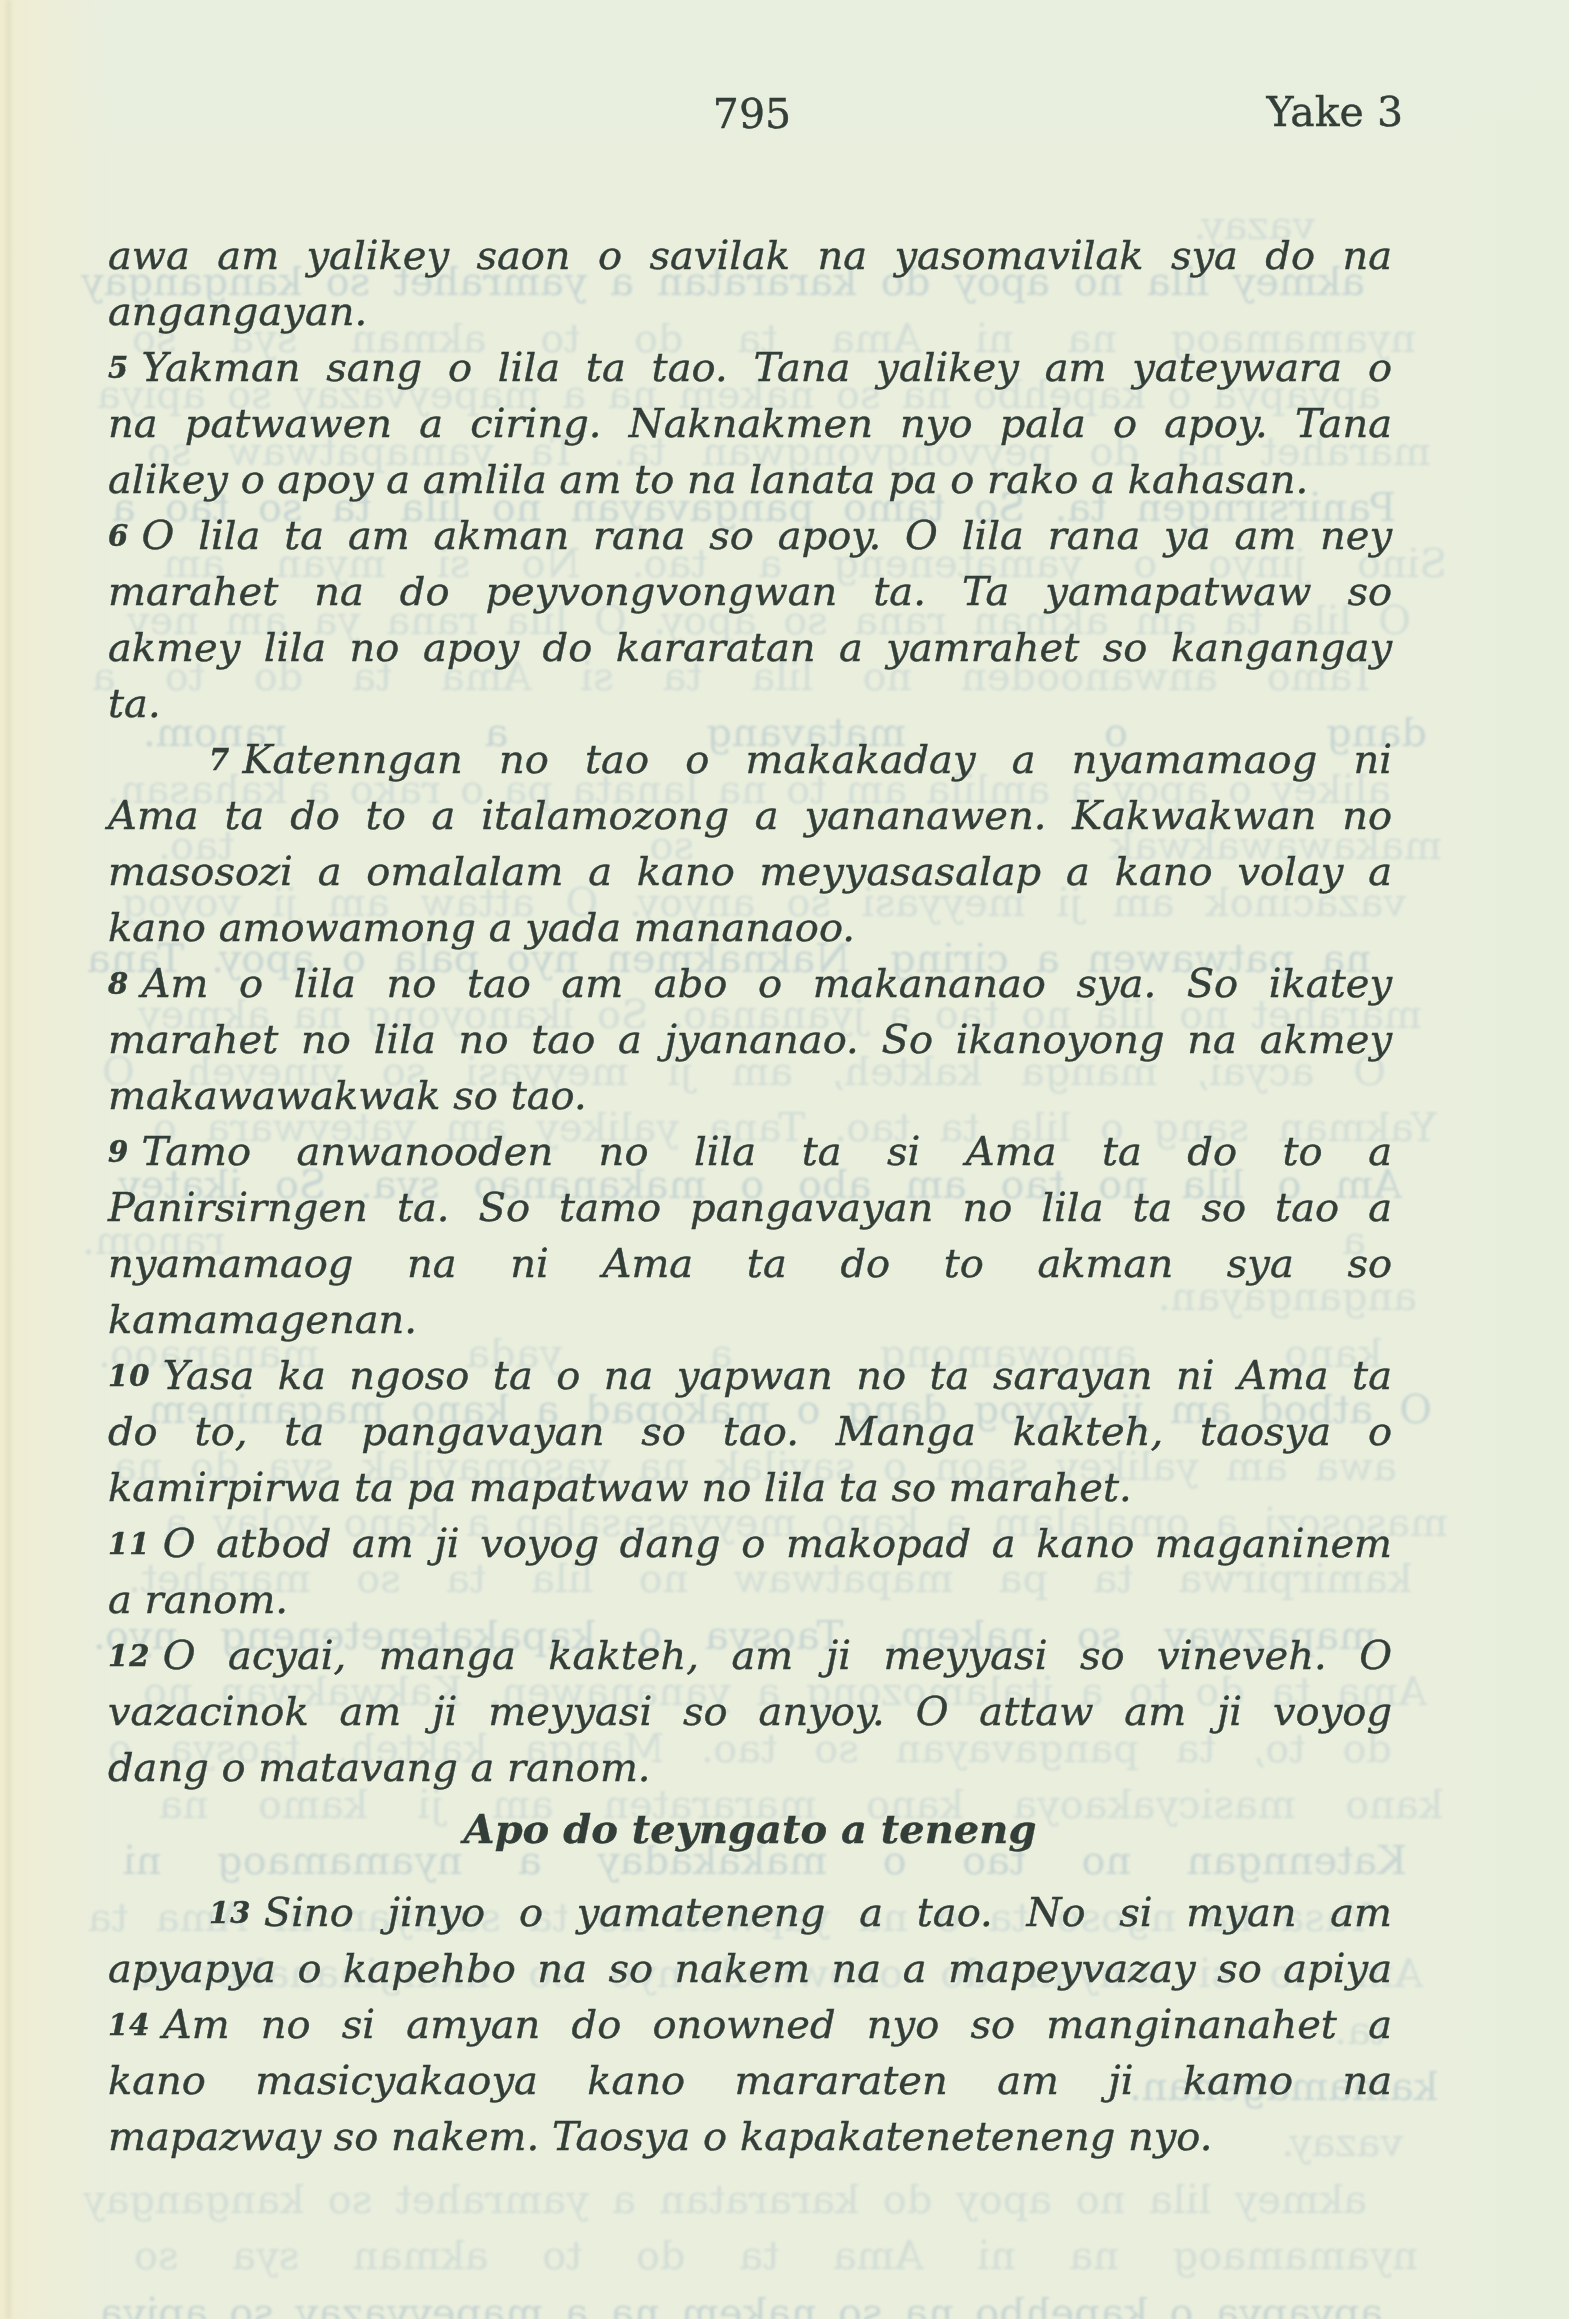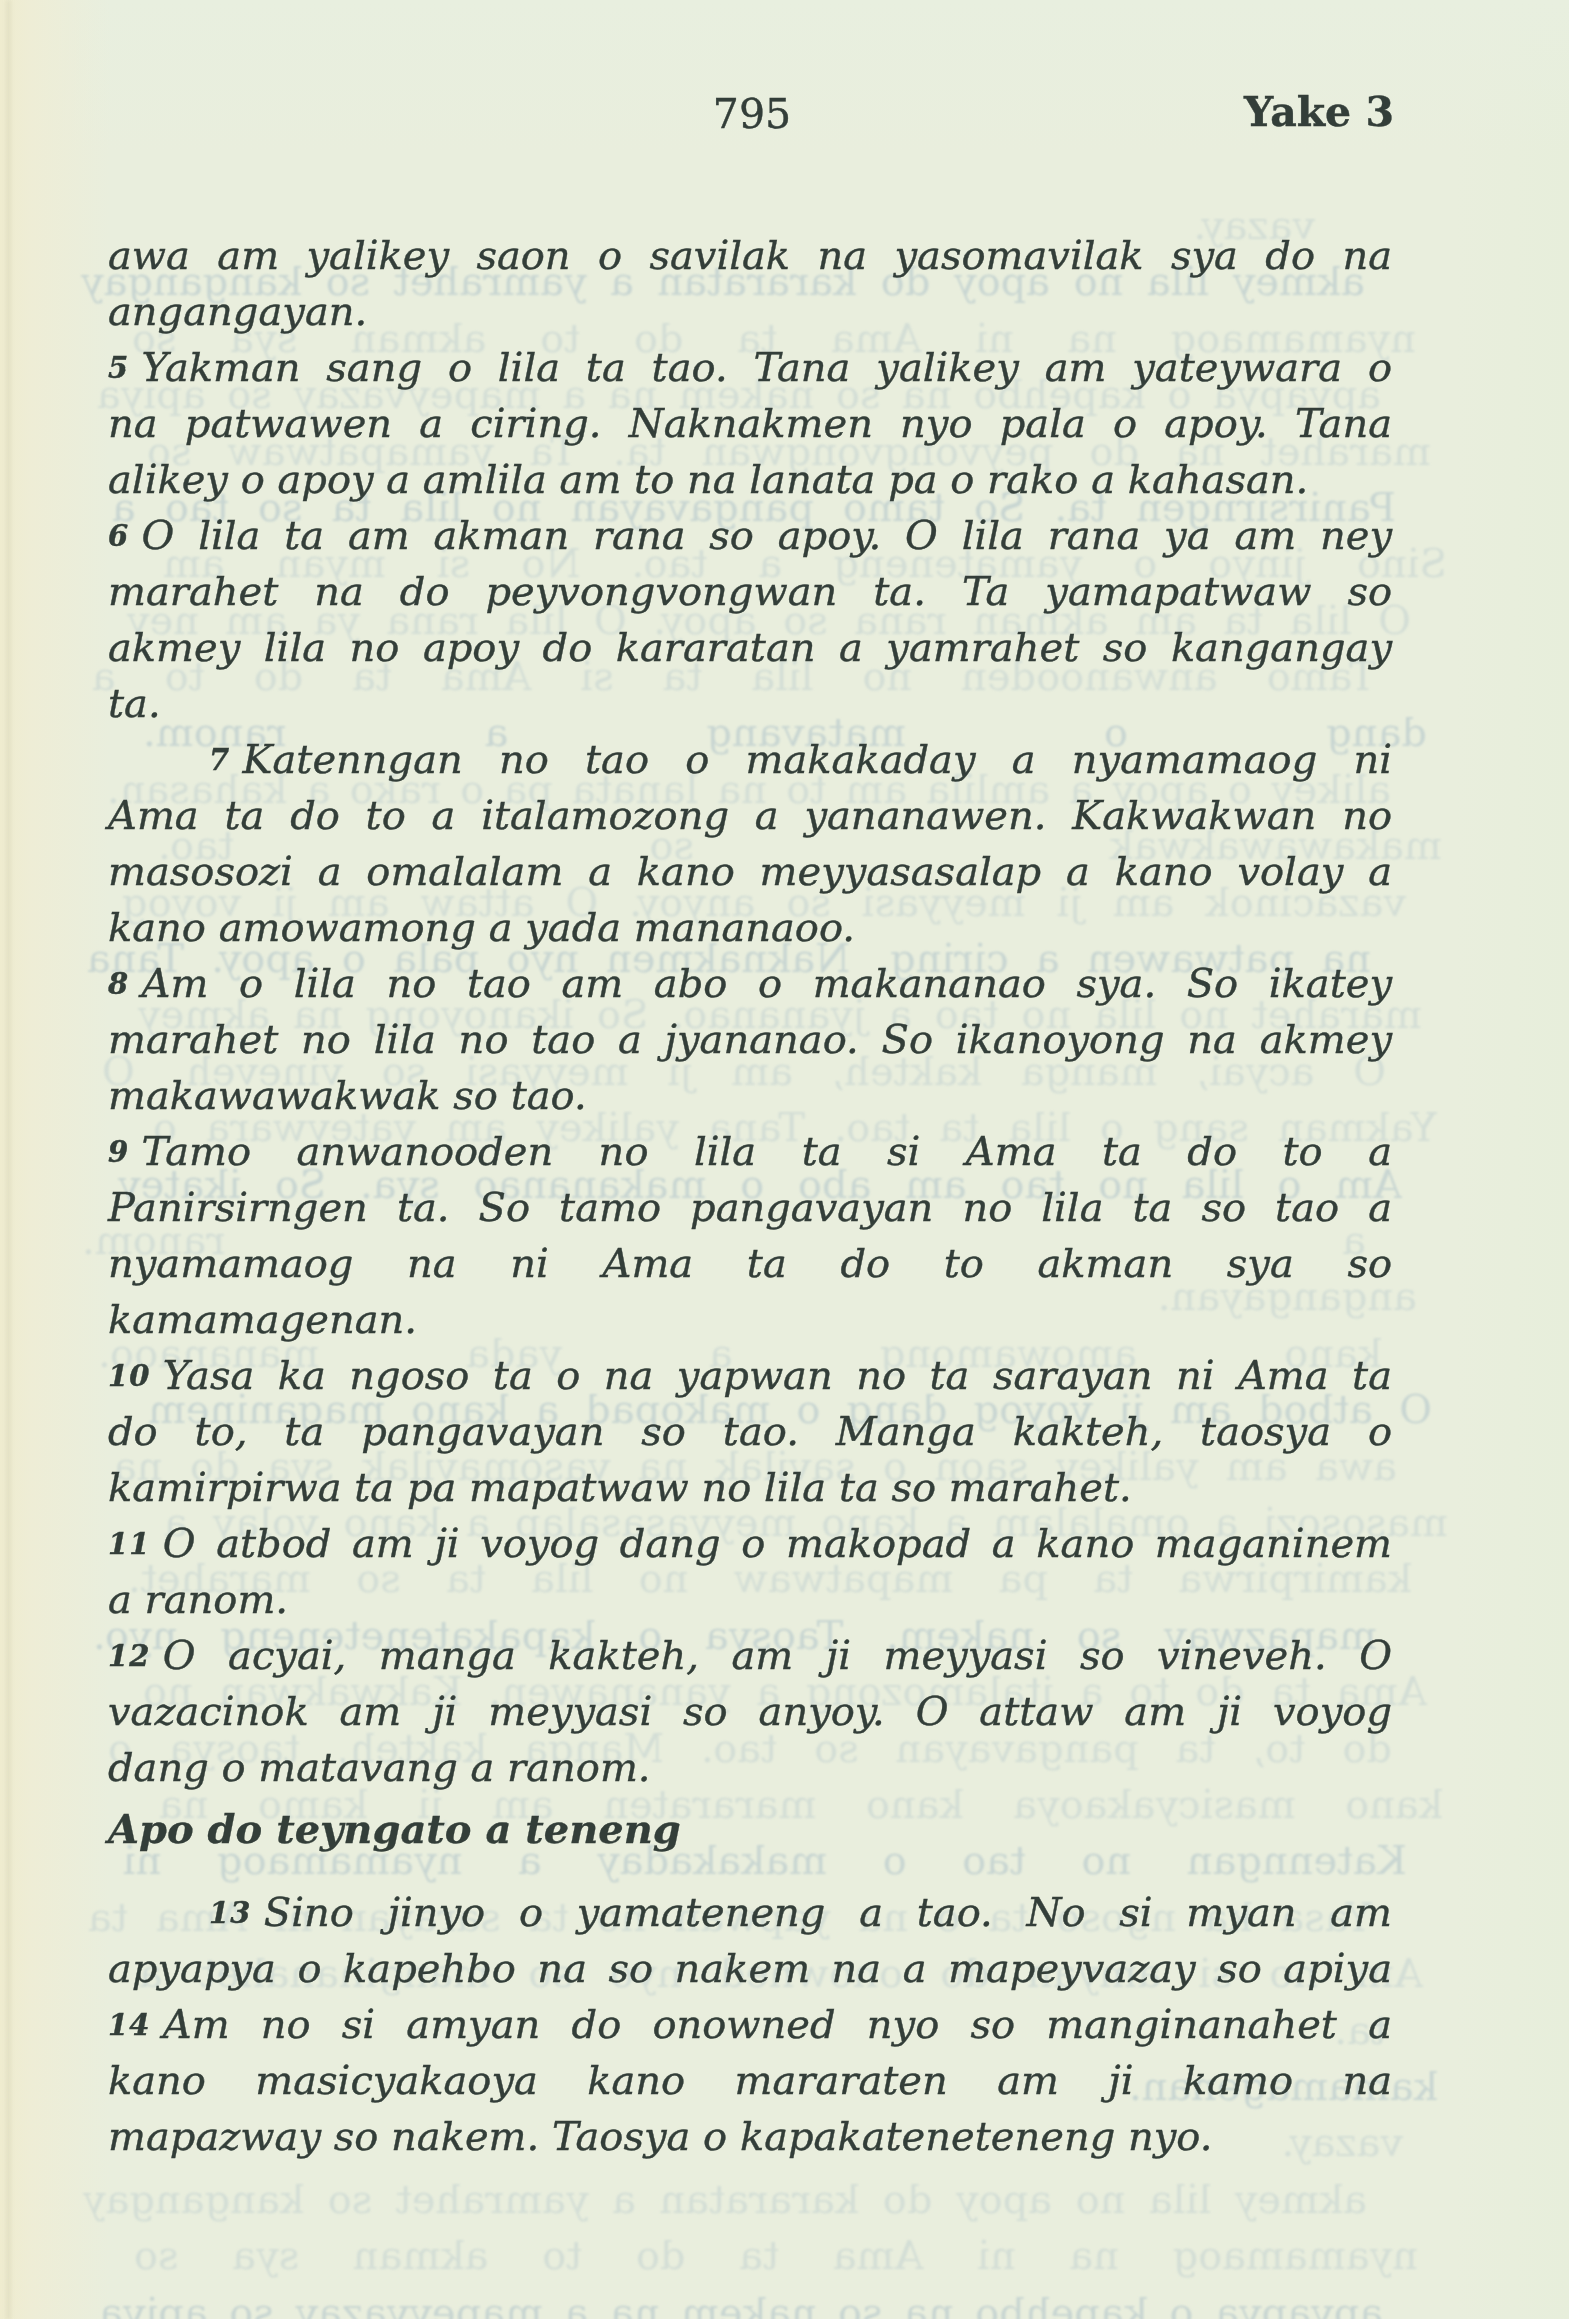--- a/index.html
+++ b/index.html
@@ -61,25 +61,24 @@
     position: absolute;
     left: 110px; width: 1284px;
     top: 92px;
     text-align: center;
     font-size: 41px;
     line-height: 44px;
     -webkit-text-stroke: 0.4px currentColor;
   }
   .running-head-title {
     position: absolute;
-    right: 176px;
+    right: 167px;
     top: 90px;
     font-size: 41px;
     line-height: 44px;
-    font-weight: bold;
     -webkit-text-stroke: 0.4px currentColor;
   }
 
   .text-column {
     position: absolute;
     left: 108px;
     top: 227px;
     width: 1284px;
     font-style: italic;
   }
@@ -107,21 +106,21 @@
     top: -2.9px;
     letter-spacing: 1px;
   }
   .heading {
     height: 56px;
     line-height: 56px;
     margin-top: 5.7px;
     margin-bottom: 27px;
     font-size: 40px;
     font-weight: bold;
-    text-align: left;
+    text-align: center;
     -webkit-text-stroke: 0.3px currentColor;
   }
 </style>
 </head>
 <body>
 
 <div class="paper-shade"></div>
 <div class="page-crease"></div>
 
 <div class="bleed-layer">

